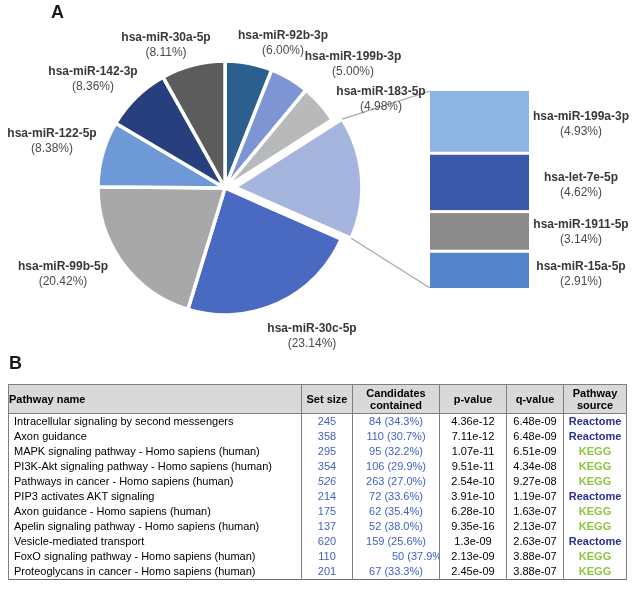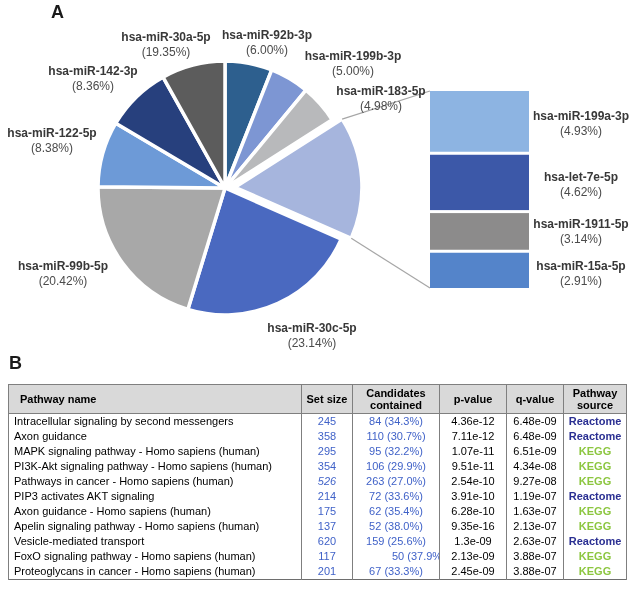--- a/index.html
+++ b/index.html
@@ -22,21 +22,21 @@
   table{
     border-collapse:collapse;table-layout:fixed;width:618px;
     font-family:"Liberation Sans",sans-serif;font-size:11px;color:#000;
     border:1.5px solid #6e6e6e;
   }
   th{
     background:#d9d9d9;border:1px solid #7f7f7f;font-weight:bold;
     height:26px;text-align:center;padding:1px 2px;line-height:12px;
     vertical-align:middle;
   }
-  th.h0{text-align:left;padding-left:11px;}
+  th.h0{text-align:left;padding-left:0;}
   td{
     border-left:1px solid #7f7f7f;border-right:1px solid #7f7f7f;
     height:15px;padding:0 2px;text-align:center;white-space:nowrap;
     overflow:hidden;line-height:15px;
   }
   td.c0{text-align:left;padding-left:5px;}
   td.c5{font-weight:bold;}
 </style>
 </head>
 <body>
@@ -59,23 +59,23 @@
       <line x1="342.12164285625624" y1="119.0617530912075" x2="430" y2="91" stroke="#a6a6a6" stroke-width="1.2"></line>
       <line x1="351.2604595645997" y1="238.28178062421975" x2="430" y2="288" stroke="#a6a6a6" stroke-width="1.2"></line>
       <rect x="430" y="91" width="99" height="60.75705128205127" fill="#8db4e2"></rect>
       <rect x="430" y="154.75705128205126" width="99" height="55.34230769230769" fill="#3c58a8"></rect>
       <rect x="430" y="213.09935897435895" width="99" height="36.6525641025641" fill="#8c8b8b"></rect>
       <rect x="430" y="252.75192307692308" width="99" height="35.24807692307692" fill="#5484ca"></rect>
     </svg>
 
   <div class="plabel" style="left:81px;top:30px;">
     <div class="nm">hsa-miR-30a-5p</div>
-    <div class="pc">(19.35%)</div>
-  </div>
-  <div class="plabel" style="left:182px;top:28px;">
+    <div class="pc">(8.11%)</div>
+  </div>
+  <div class="plabel" style="left:198px;top:28px;">
     <div class="nm">hsa-miR-92b-3p</div>
     <div class="pc">(6.00%)</div>
   </div>
   <div class="plabel" style="left:268px;top:49px;">
     <div class="nm">hsa-miR-199b-3p</div>
     <div class="pc">(5.00%)</div>
   </div>
   <div class="plabel" style="left:296px;top:84px;">
     <div class="nm">hsa-miR-183-5p</div>
     <div class="pc">(4.98%)</div>
@@ -202,21 +202,21 @@
           <tr>
             <td class="c0">Vesicle-mediated transport</td>
             <td class="c1" style="color: rgb(64, 98, 200);">620</td>
             <td class="c2" style="color: rgb(64, 98, 200);">159 (25.6%)</td>
             <td class="c3">1.3e-09</td>
             <td class="c4">2.63e-07</td>
             <td class="c5" style="color: rgb(42, 47, 146);">Reactome</td>
           </tr>
           <tr>
             <td class="c0">FoxO signaling pathway - Homo sapiens (human)</td>
-            <td class="c1" style="color: rgb(64, 98, 200);">117</td>
+            <td class="c1" style="color: rgb(64, 98, 200);">110</td>
             <td class="c2" style="color: rgb(64, 98, 200); padding-left: 39px;">50 (37.9%)</td>
             <td class="c3">2.13e-09</td>
             <td class="c4">3.88e-07</td>
             <td class="c5" style="color: rgb(140, 198, 63);">KEGG</td>
           </tr>
           <tr>
             <td class="c0">Proteoglycans in cancer - Homo sapiens (human)</td>
             <td class="c1" style="color: rgb(64, 98, 200);">201</td>
             <td class="c2" style="color: rgb(64, 98, 200); margin-left: 16px;">67 (33.3%)</td>
             <td class="c3">2.45e-09</td>

